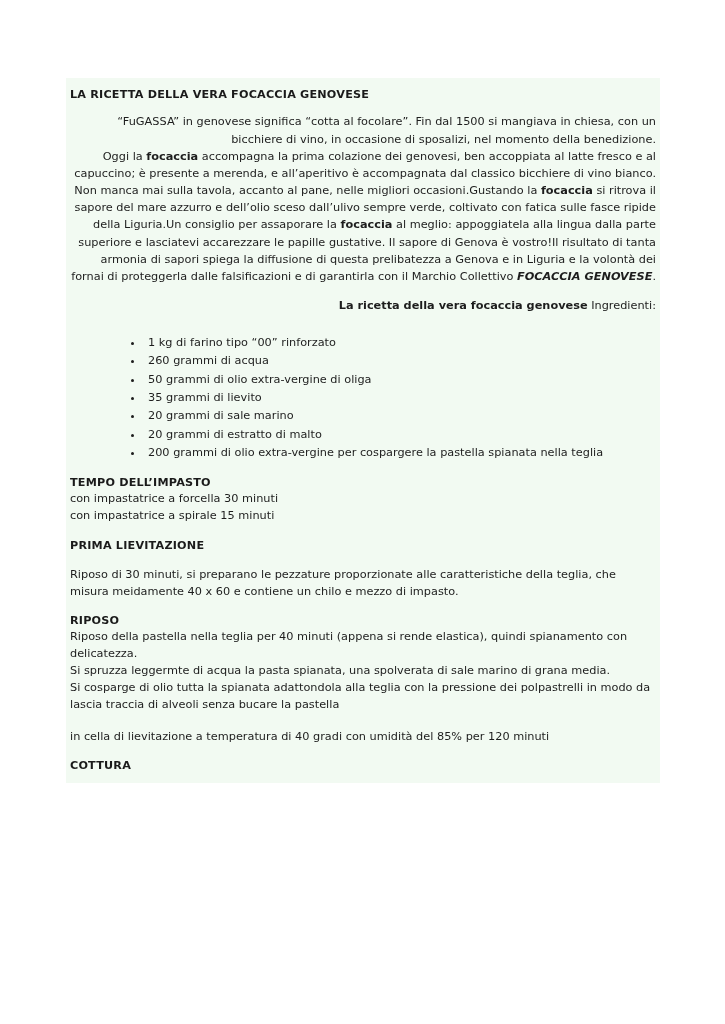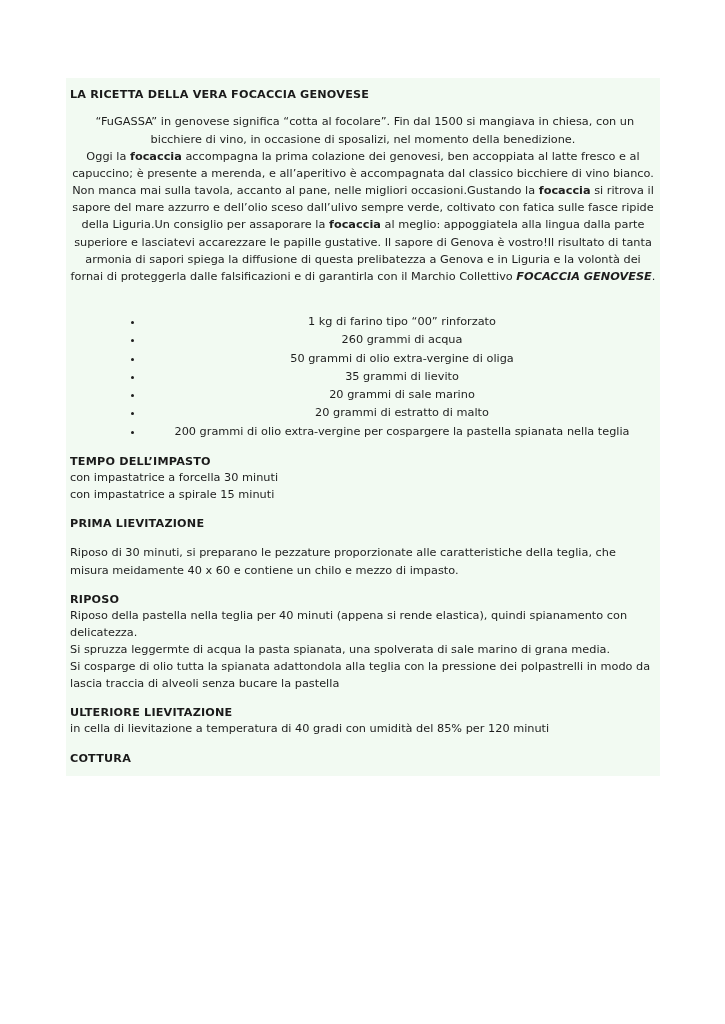--- a/index.html
+++ b/index.html
@@ -35,43 +35,42 @@
     letter-spacing: 0.2px;
     color: #1a1a1a;
     margin: 4px 0 12px 0;
     line-height: 1.2;
   }
   p.body {
     font-size: 11.3px;
     line-height: 1.52;
     color: #1d1d1d;
     margin: 0 0 0 0;
-    text-align: center;
+    text-align: right;
   }
   p.para {
     margin-bottom: 12px;
   }
   .intro {
     margin-bottom: 1px;
   }
   b.inline {
     font-weight: bold;
   }
   .bolditalic {
     font-weight: bold;
     font-style: italic;
   }
   .subhead-inline {
     font-weight: bold;
   }
   ul.ingredients {
-    margin: 28px 0 14px 0;
+    margin: 20px 0 14px 0;
     padding-left: 74px;
     list-style: disc;
-    text-align: center;
   }
   ul.ingredients li {
     font-size: 11.3px;
     line-height: 1.62;
     color: #1d1d1d;
     padding-left: 4px;
   }
   .section {
     margin-top: 14px;
   }
@@ -100,20 +99,23 @@
     <div class="title">LA RICETTA DELLA VERA FOCACCIA GENOVESE</div>
 
     <p class="body intro">
       &nbsp;<span>“FuGASSA” in genovese significa “cotta al focolare”. Fin dal 1500 si mangiava in chiesa, con un bicchiere di vino, in occasione di sposalizi, nel momento della benedizione.</span>
     </p>
 
     <p class="body para">
       <span>Oggi la </span><b class="inline">focaccia</b><span> accompagna la prima colazione dei genovesi, ben accoppiata al latte fresco e al capuccino; è presente a merenda, e all’aperitivo è accompagnata dal classico bicchiere di vino bianco. Non manca mai sulla tavola, accanto al pane, nelle migliori occasioni.Gustando la </span><b class="inline">focaccia</b><span> si ritrova il sapore del mare azzurro e dell’olio sceso dall’ulivo sempre verde, coltivato con fatica sulle fasce ripide della Liguria.Un consiglio per assaporare la </span><b class="inline">focaccia</b><span> al meglio: appoggiatela alla lingua dalla parte superiore e lasciatevi accarezzare le papille gustative. Il sapore di Genova è vostro!Il risultato di tanta armonia di sapori spiega la diffusione di questa prelibatezza a Genova e in Liguria e la volontà dei fornai di proteggerla dalle falsificazioni e di garantirla con il Marchio Collettivo </span><b class="bolditalic">FOCACCIA GENOVESE</b><span>.</span>
     </p>
 
+    <p class="body">
+      <b class="subhead-inline">La ricetta della vera focaccia genovese</b><span> Ingredienti:</span>
+    </p>
 
     <ul class="ingredients">
       <li>1 kg di farino tipo “00” rinforzato</li>
       <li>260 grammi di acqua</li>
       <li>50 grammi di olio extra-vergine di oliga</li>
       <li>35 grammi di lievito</li>
       <li>20 grammi di sale marino</li>
       <li>20 grammi di estratto di malto</li>
       <li>200 grammi di olio extra-vergine per cospargere la pastella spianata nella teglia</li>
     </ul>
@@ -139,21 +141,20 @@
     <div class="section">
       <div class="section-head">RIPOSO</div>
       <div class="section-body">
         <span class="line">Riposo della pastella nella teglia per 40 minuti (appena si rende elastica), quindi spianamento con delicatezza.</span>
         <span class="line">Si spruzza leggermte di acqua la pasta spianata, una spolverata di sale marino di grana media.</span>
         <span class="line">Si cosparge di olio tutta la spianata adattondola alla teglia con la pressione dei polpastrelli in modo da lascia traccia di alveoli senza bucare la pastella</span>
       </div>
     </div>
 
     <div class="section">
-      <div class="section-head">ULTERIORE LIEVITAZIONE</div>
       <div class="section-body">
         <span class="line">in cella di lievitazione a temperatura di 40 gradi con umidità del 85% per 120 minuti</span>
       </div>
     </div>
 
     <div class="section">
       <div class="section-head">COTTURA</div>
     </div>
 
   </div>

